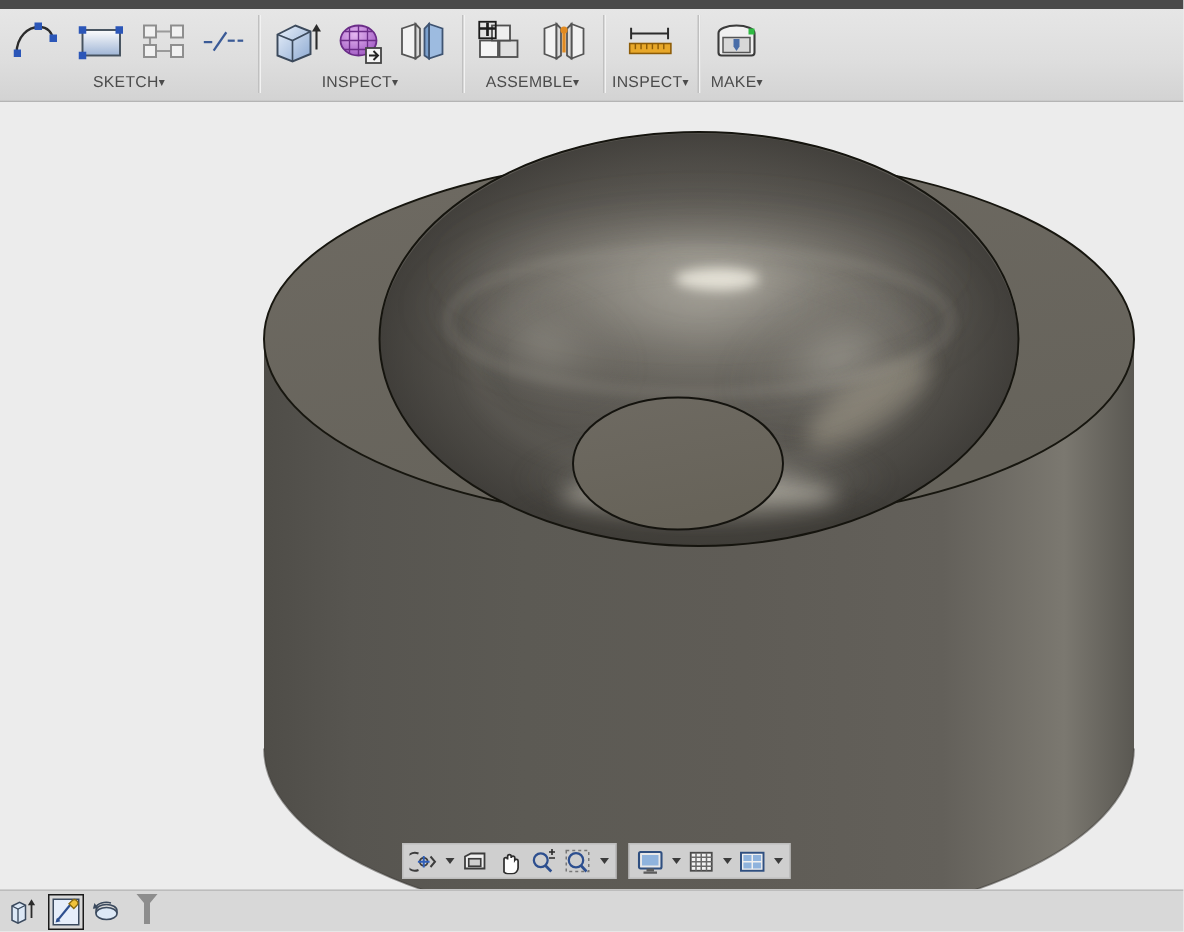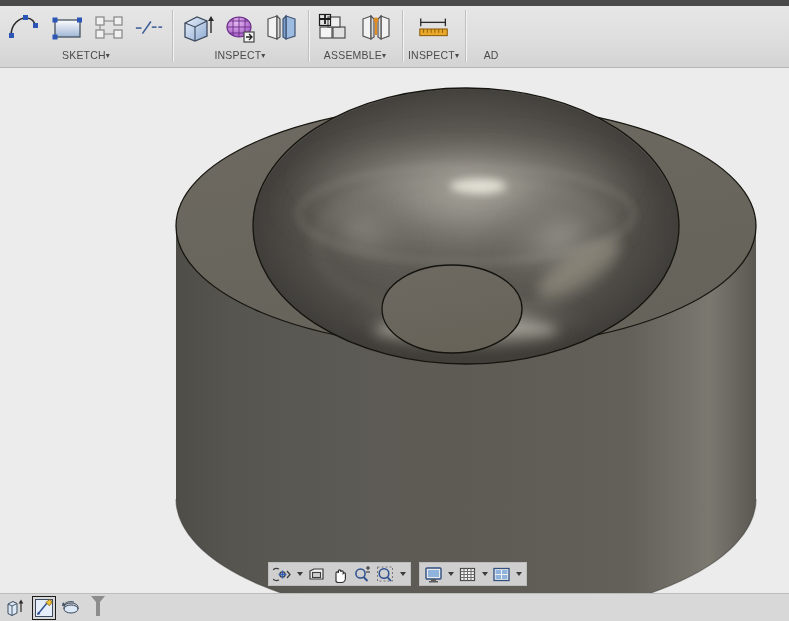--- a/index.html
+++ b/index.html
@@ -331,29 +331,36 @@
             </g>
           </svg>
         </div>
       </div>
       <div class="rlabel">
         <span>INSPECT</span><span class="caret">▾</span>
       </div>
     </div>
 
 
-
     <div class="rpanel">
       <div class="ricons">
-          <div class="rbtn"></div>
-        </div>
+        <div class="rbtn">
+          <svg width="34" height="32" viewBox="0 0 34 32">
+            <path d="M5 9 a12 5 0 0 1 24 0 v13 a2 2 0 0 1 -2 2 h-20 a2 2 0 0 1 -2 -2 Z" fill="#f0f0f0" stroke="#3b3b3b" stroke-width="1.4"></path>
+            <rect x="8" y="12" width="18" height="10" fill="#d8d8d8" stroke="#555" stroke-width="1"></rect>
+            <path d="M15 13 h4 v5 l-2 3 l-2 -3 z" fill="#4a6ea8"></path>
+            <rect x="25" y="6" width="4" height="4" fill="#2fbb43"></rect>
+          </svg>
+        </div>
+      </div>
       <div class="rlabel">
-        <span>AD</span>
-      </div>
-    </div>
+        <span>MAKE</span><span class="caret">▾</span>
+      </div>
+    </div>
+
 
   </div>
 
   <div class="panel-head">
     <div class="minus-circle"></div>
     <div class="grip"></div>
   </div>
 
   <div class="browser-toggle">
     <div class="target-ico"></div>

